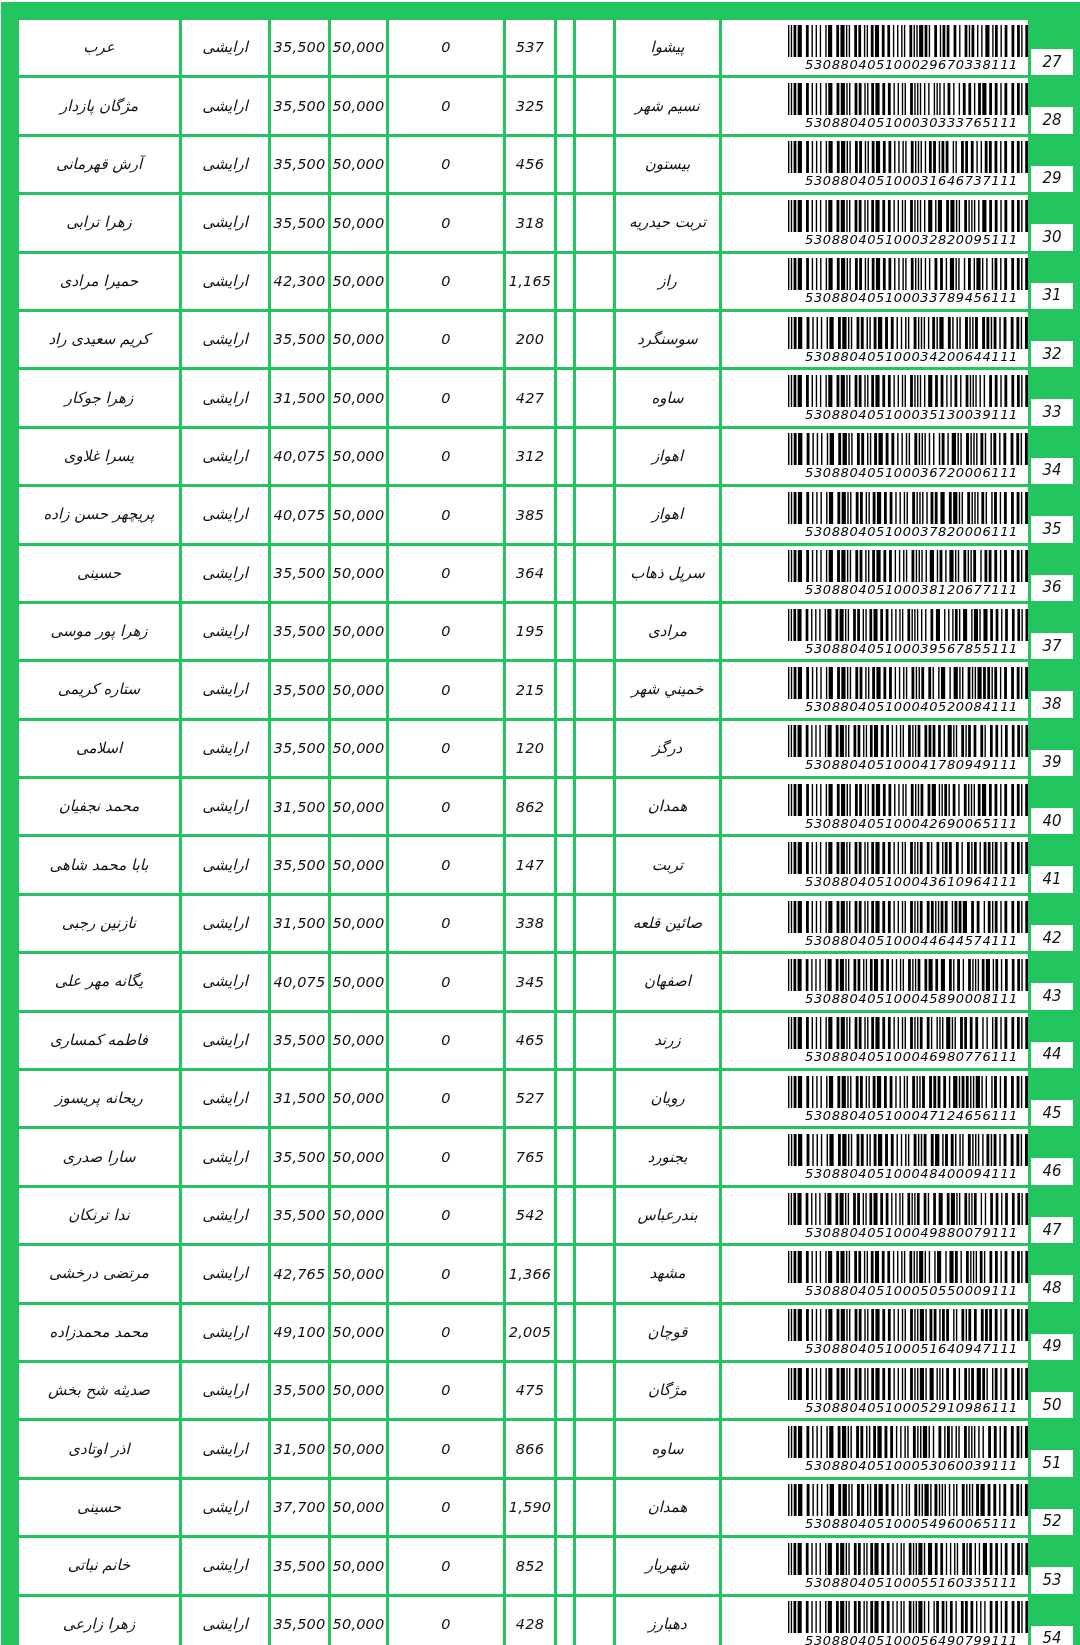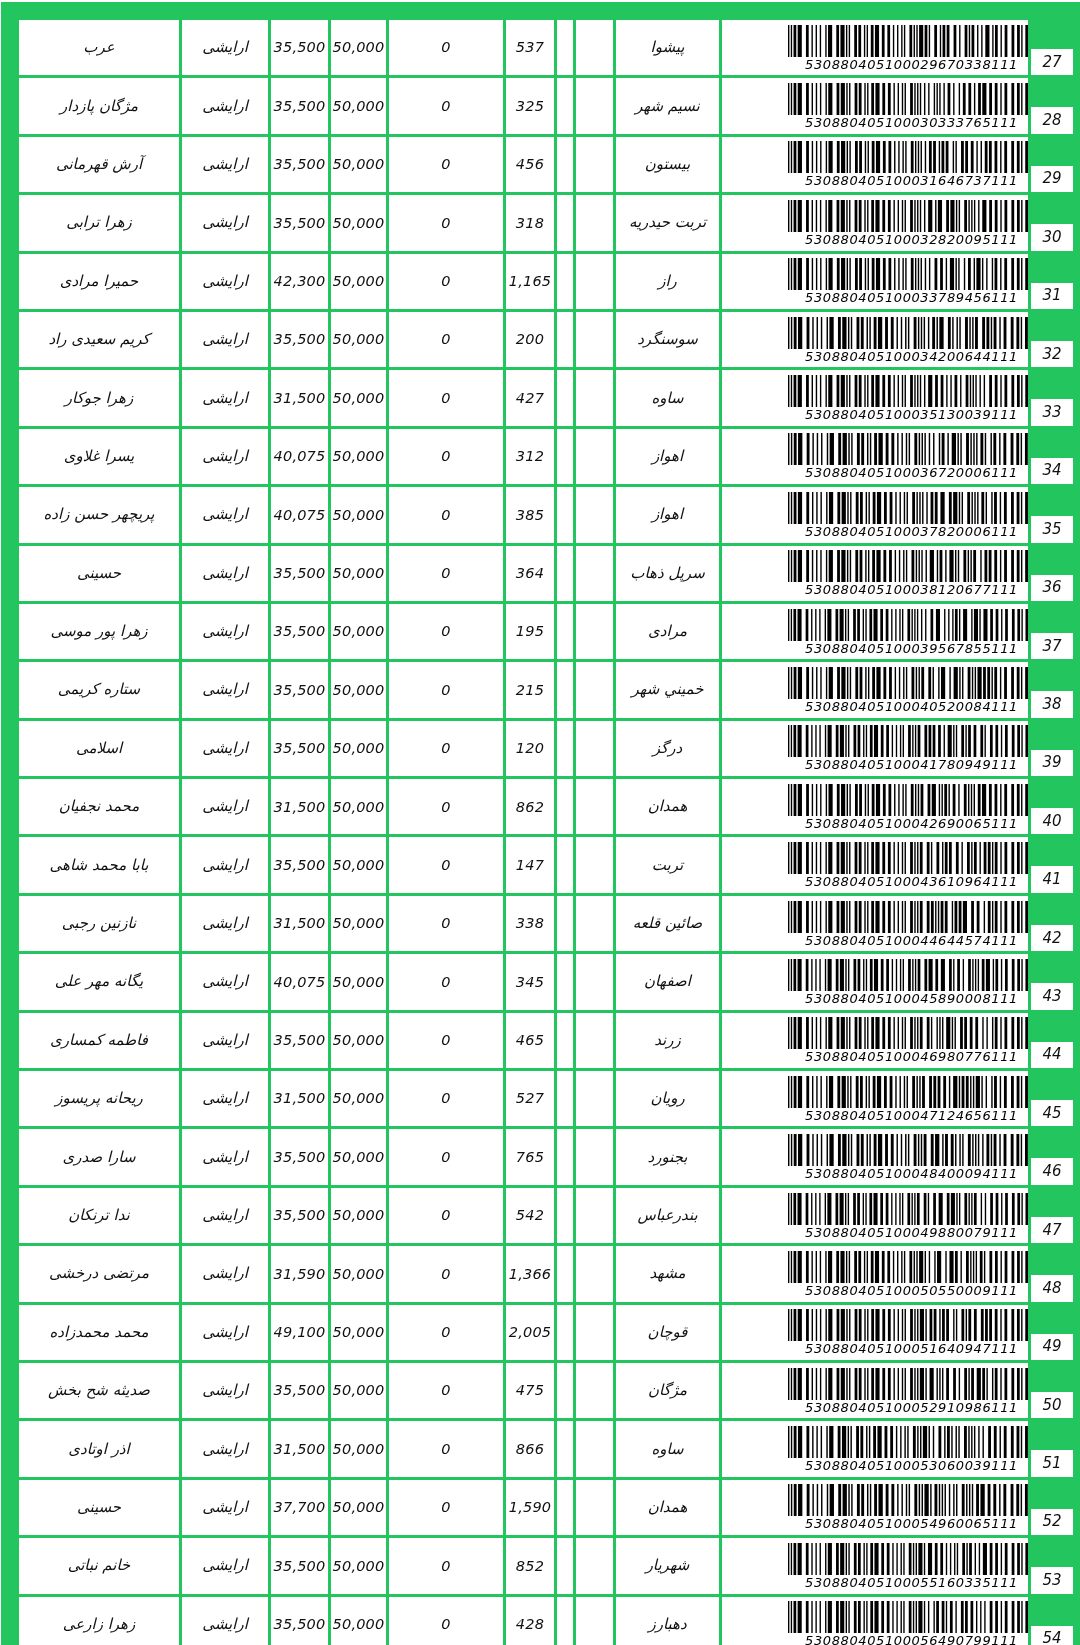--- a/index.html
+++ b/index.html
@@ -1583,21 +1583,21 @@
           </svg>
         <div class="bc-num">530880405100049880079111</div>
       </div>
     </div>
     <div class="cell rowno">47</div>
   </div>
 
   <div class="row">
     <div class="cell fa">مرتضی درخشی</div>
     <div class="cell fa">ارایشی</div>
-    <div class="cell num">31,590</div>
+    <div class="cell num">42,765</div>
     <div class="cell num">50,000</div>
     <div class="cell num">0</div>
     <div class="cell num">1,366</div>
     <div class="cell"></div>
     <div class="cell"></div>
     <div class="cell fa">مشهد</div>
     <div class="cell barcode">
       <div class="bc-wrap">
         <svg class="bc-bars" xmlns="http://www.w3.org/2000/svg" viewBox="0 0 247 32">
             <rect x="0.00" y="0" width="1.38" height="32" fill="#000"></rect>

